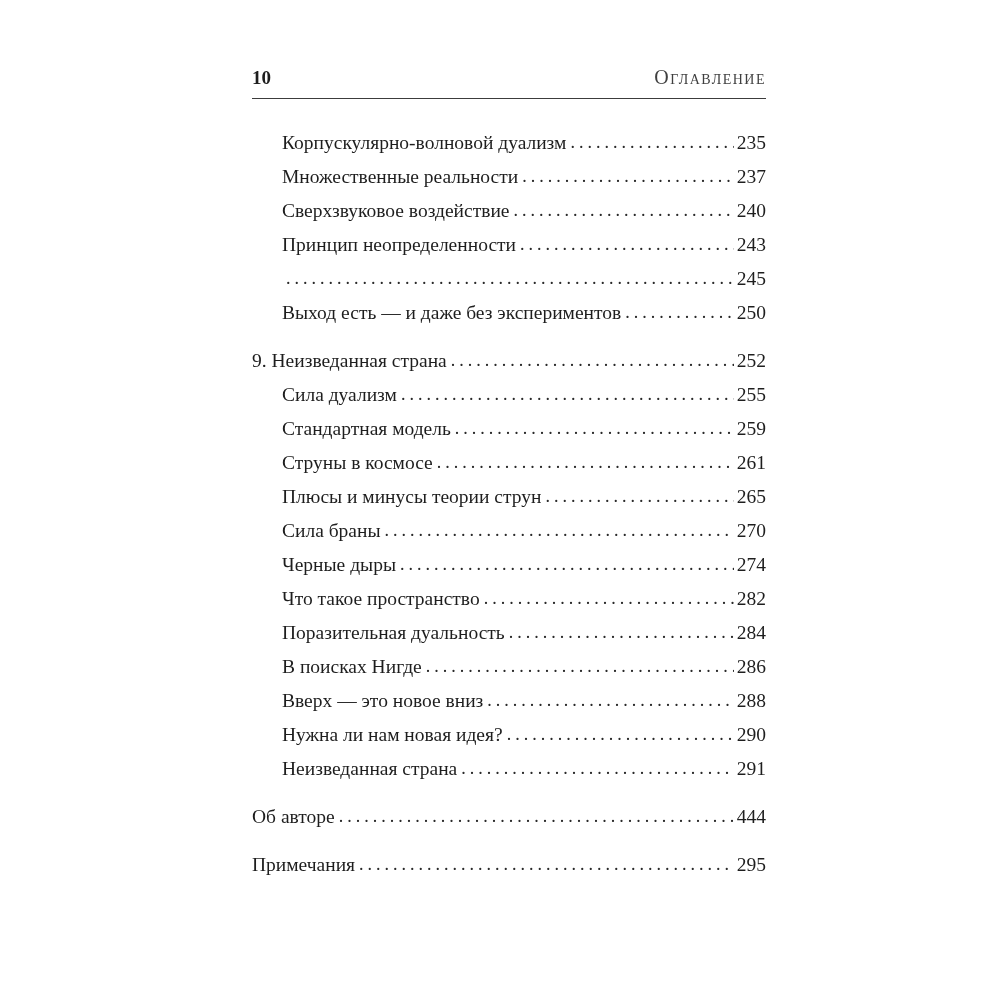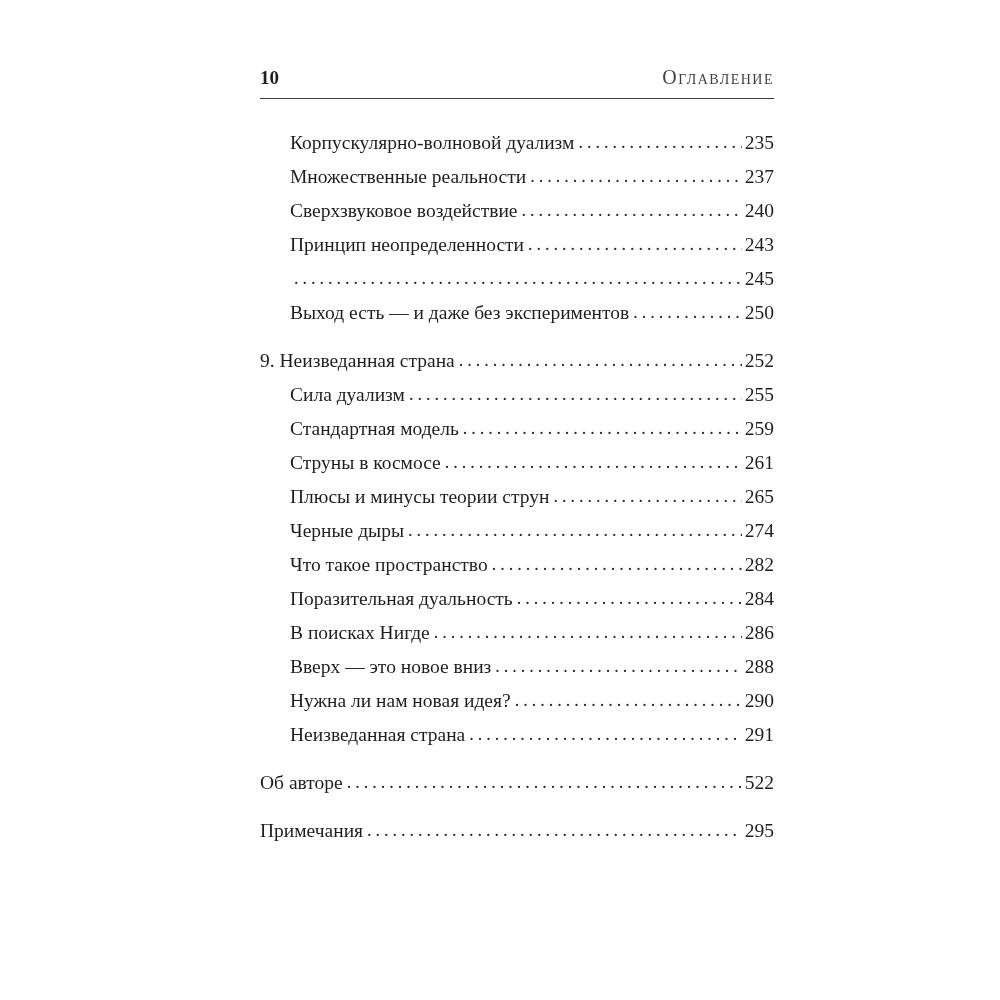--- a/index.html
+++ b/index.html
@@ -10,21 +10,21 @@
   body {
     width: 1000px;
     height: 1000px;
     position: relative;
     font-family: "Liberation Serif", "DejaVu Serif", serif;
     color: #1e1e1e;
     overflow: hidden;
   }
   .page {
     position: absolute;
-    left: 260px;
+    left: 252px;
     top: 66px;
     width: 514px;
   }
   .header-row {
     display: flex;
     justify-content: space-between;
     align-items: baseline;
     border-bottom: 1px solid #3c3c3c;
     padding-bottom: 9px;
   }
@@ -130,20 +130,25 @@
         <span class="toc-title">Струны в космосе</span>
         <span class="toc-leader"></span>
         <span class="toc-page">261</span>
       </div>
       <div class="toc-row level-1">
         <span class="toc-title">Плюсы и минусы теории струн</span>
         <span class="toc-leader"></span>
         <span class="toc-page">265</span>
       </div>
       <div class="toc-row level-1">
+        <span class="toc-title">Сила браны</span>
+        <span class="toc-leader"></span>
+        <span class="toc-page">270</span>
+      </div>
+      <div class="toc-row level-1">
         <span class="toc-title">Черные дыры</span>
         <span class="toc-leader"></span>
         <span class="toc-page">274</span>
       </div>
       <div class="toc-row level-1">
         <span class="toc-title">Что такое пространство</span>
         <span class="toc-leader"></span>
         <span class="toc-page">282</span>
       </div>
       <div class="toc-row level-1">
@@ -167,21 +172,21 @@
         <span class="toc-page">290</span>
       </div>
       <div class="toc-row level-1">
         <span class="toc-title">Неизведанная страна</span>
         <span class="toc-leader"></span>
         <span class="toc-page">291</span>
       </div>
       <div class="toc-row level-0">
         <span class="toc-title">Об авторе</span>
         <span class="toc-leader"></span>
-        <span class="toc-page">522</span>
+        <span class="toc-page">444</span>
       </div>
       <div class="toc-row level-0">
         <span class="toc-title">Примечания</span>
         <span class="toc-leader"></span>
         <span class="toc-page">295</span>
       </div>
     </div>
 </div>
 
 </body></html>

